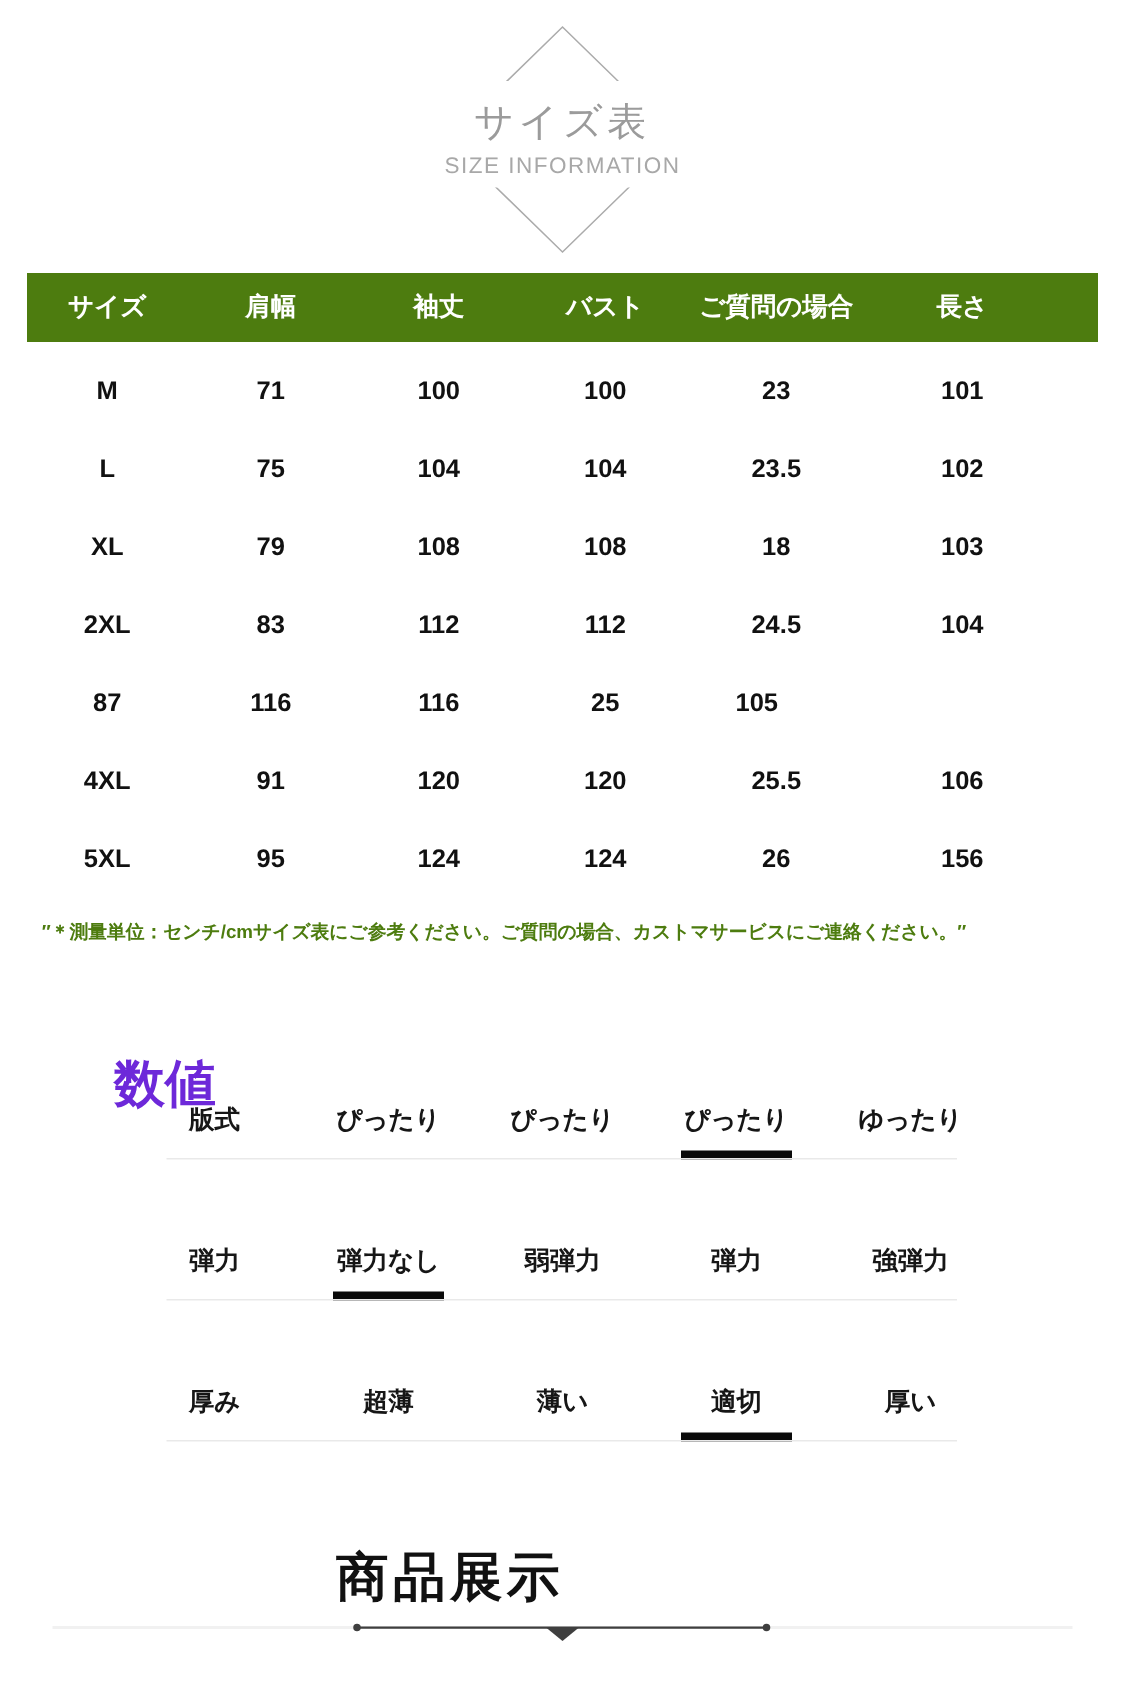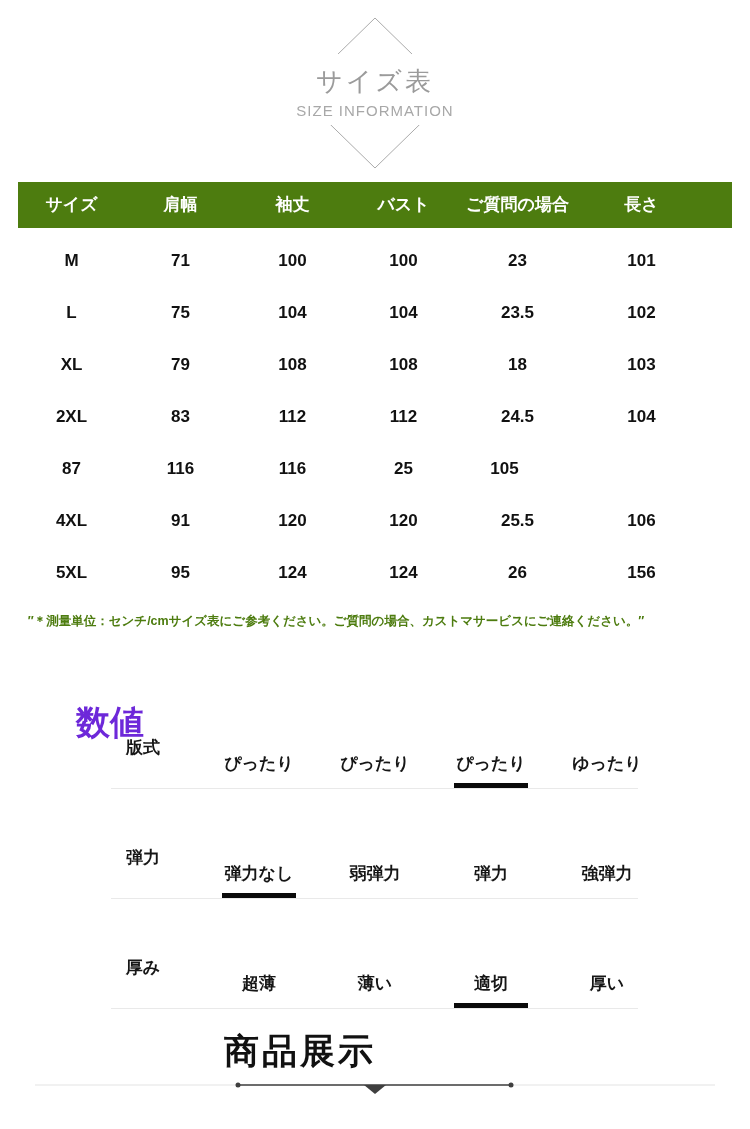--- a/index.html
+++ b/index.html
@@ -26,21 +26,21 @@
   
   .note{position:absolute;top:613px;left:0;width:672px;text-align:center;
     font-size:12.5px;font-weight:bold;color:#4d7c0f;}
   
   .attrs-heading{position:absolute;left:76px;top:660px;font-size:34px;font-weight:bold;color:#6d28d9;margin-top:40px;}
   .attrs{position:absolute;left:85px;top:739px;width:580px;}
   .attr-row{position:relative;display:grid;grid-template-columns:repeat(5,1fr);
     padding-bottom:14px;margin-bottom:60px;font-size:17px;font-weight:bold;color:#161616;}
   .attr-row .divider{position:absolute;left:26px;right:27px;bottom:0;height:1px;background:#e9e9e9;}
   .cell{text-align:center;line-height:20px;font-family:Liberation Mono, monospace;}
-  .opt{position:relative;margin-top:16px;}
+  .opt{position:relative;}
   .opt.selected::after{content:"";position:absolute;left:50%;transform:translateX(-50%);
     bottom:-14px;width:74px;height:6px;background:#0a0a0a;}
   
   .product-heading{position:absolute;top:1028px;left:0;width:600px;text-align:center;
     font-size:35px;font-weight:bold;color:#111;letter-spacing:3px;}
   .decor{position:absolute;top:1075px;left:0;}
 </style>
 </head>
 <body>
 

